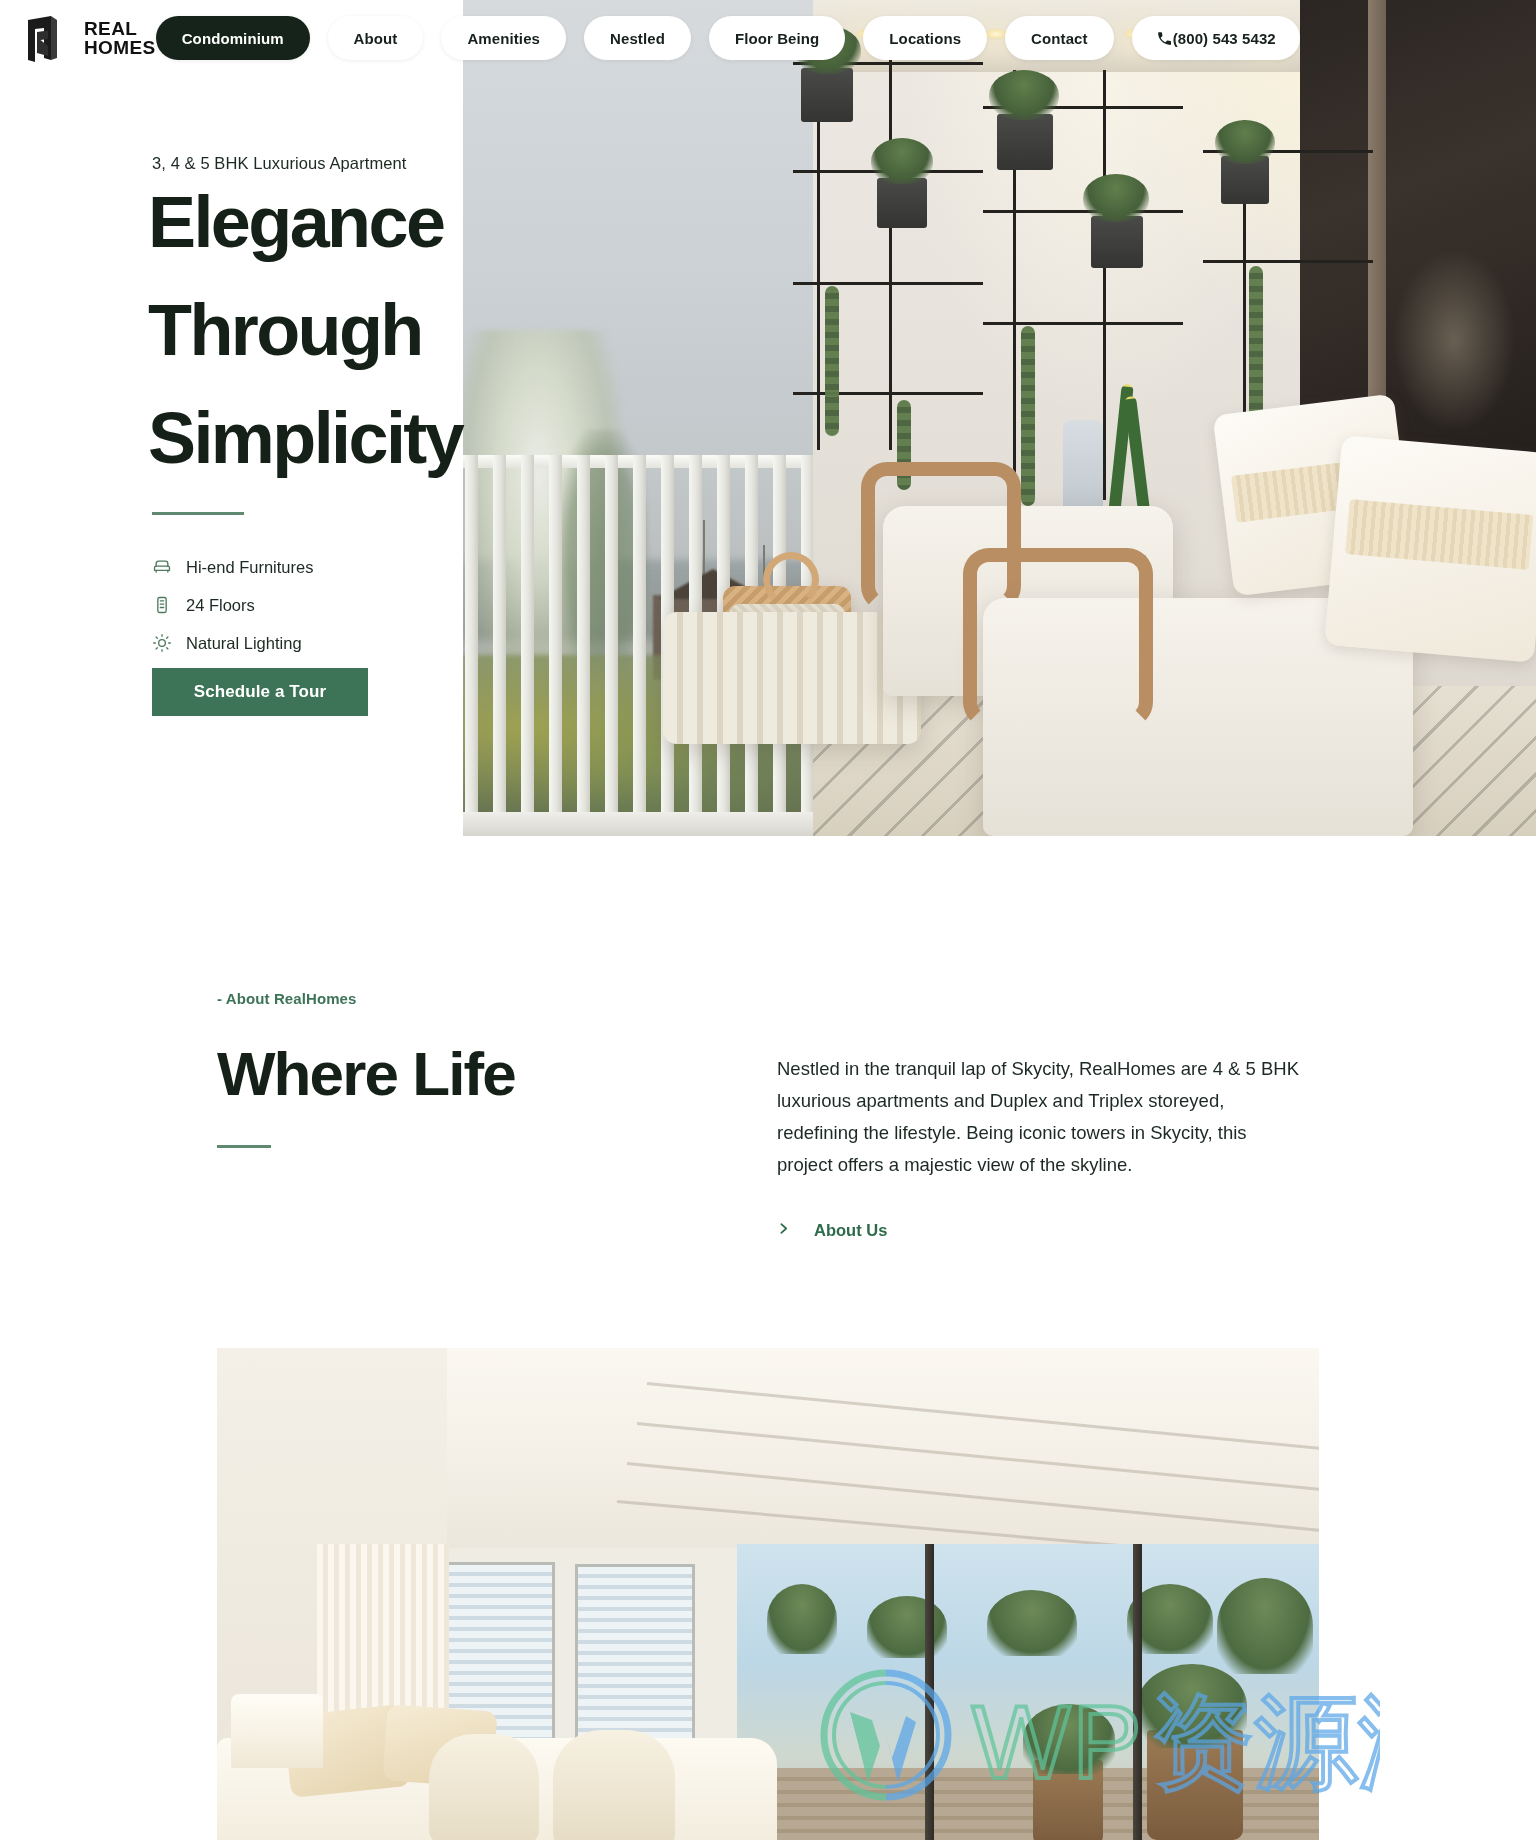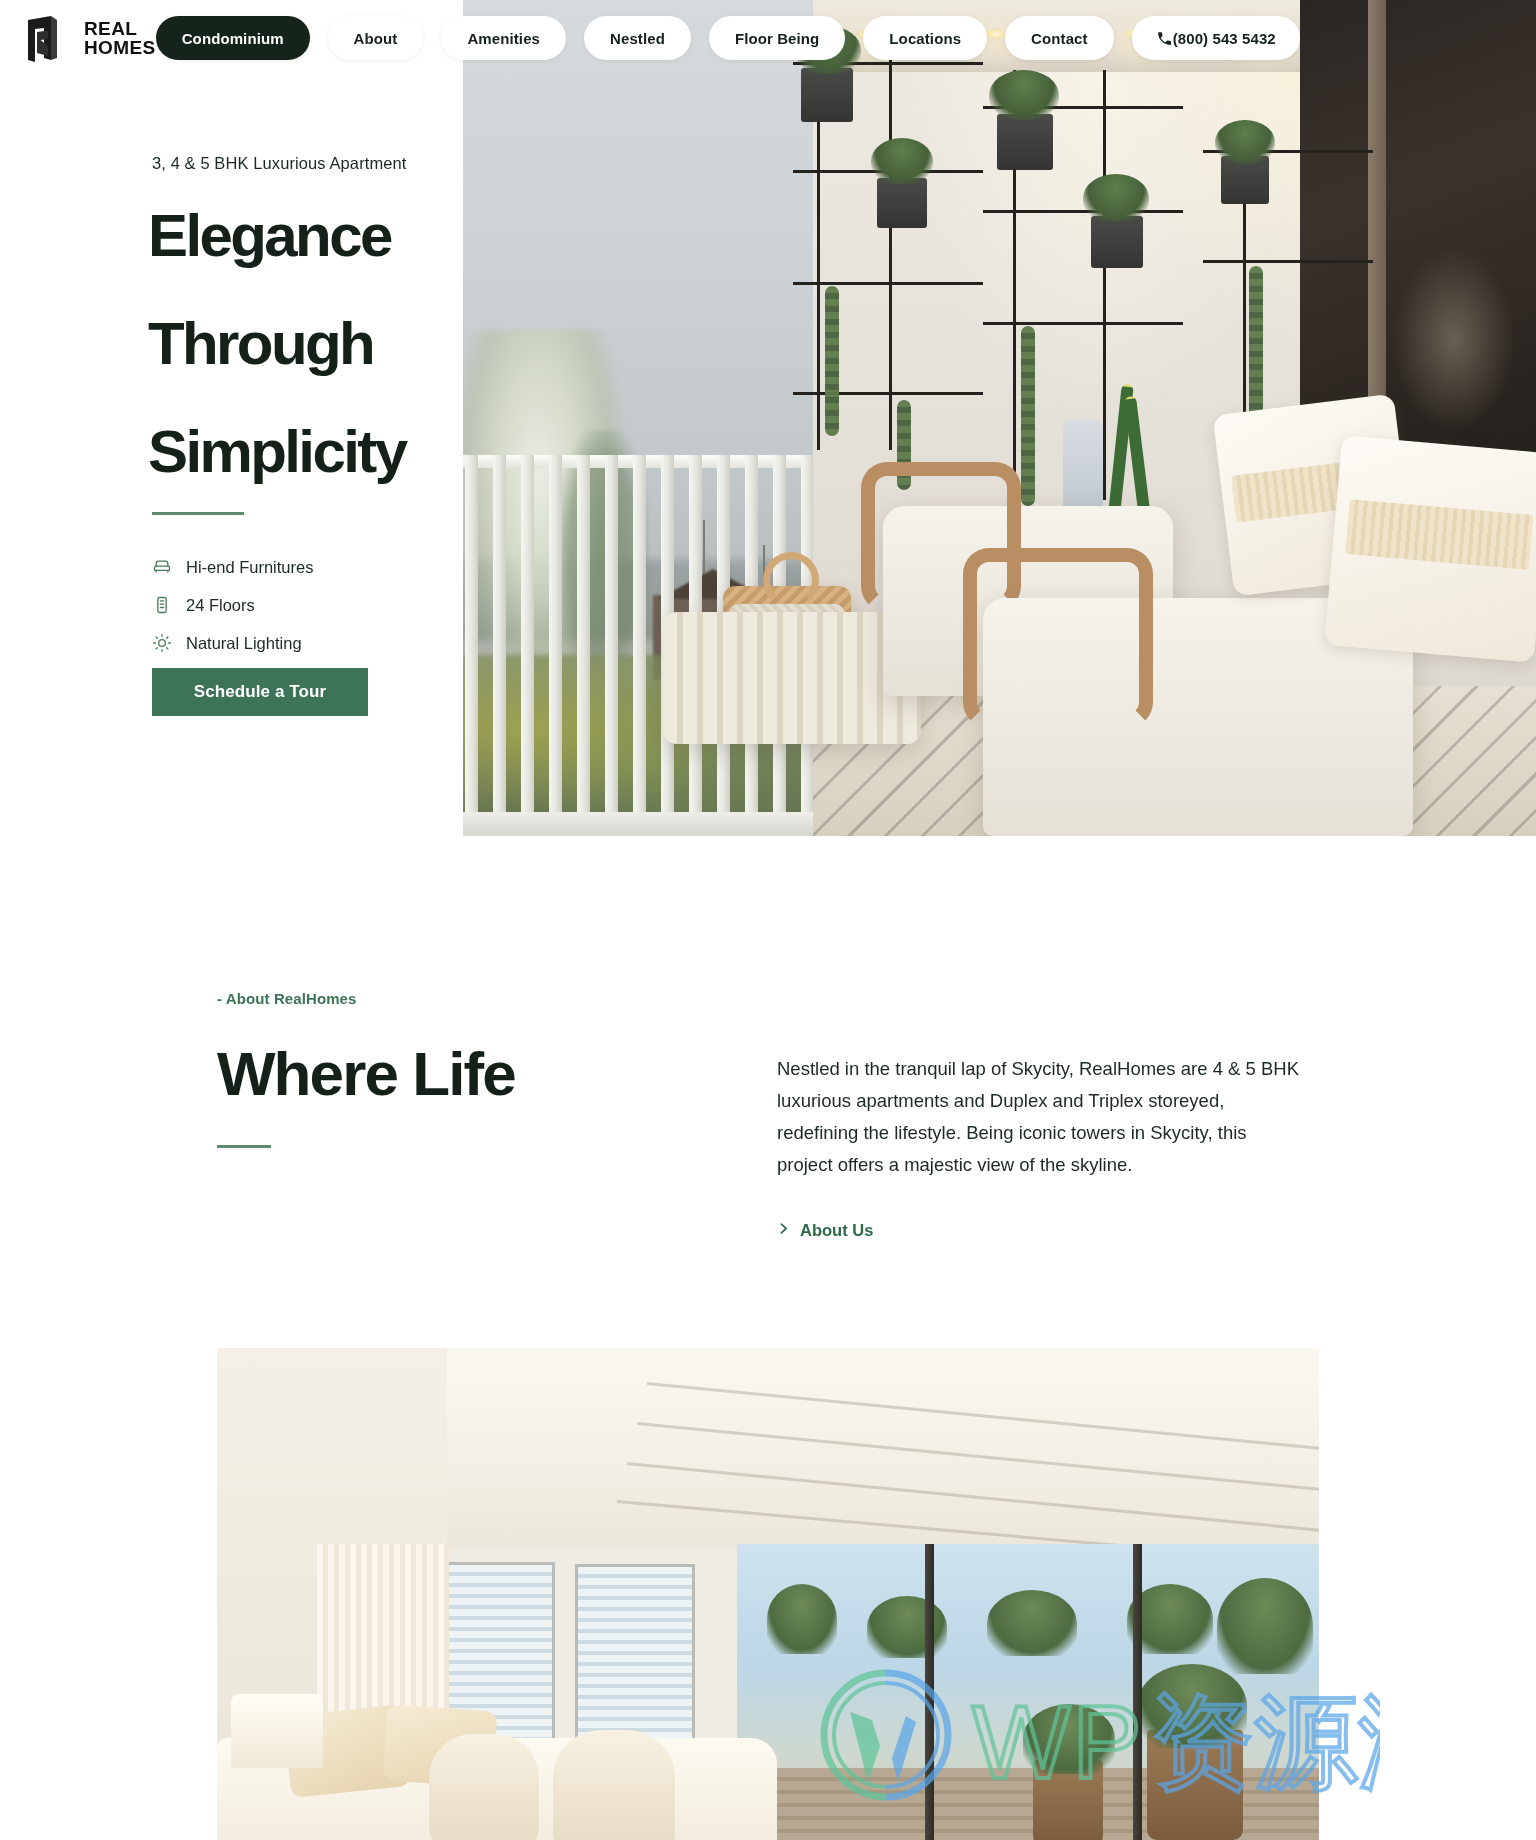--- a/index.html
+++ b/index.html
@@ -212,22 +212,22 @@
   .pill.phone { padding:0 24px; }
   .pill.phone svg { display:block; }
 
   
   .hero-copy { position:absolute; left:0; top:0; width:640px; z-index:30; }
   .eyebrow {
     position:absolute; left:152px; top:154px;
     font-size:16.5px; color:#1c2a22; letter-spacing:.1px;
   }
   .hero-title {
-    position:absolute; left:148px; top:182px;
-    font-size:60px; line-height:108px;
+    position:absolute; left:148px; top:168px;
+    font-size:72px; line-height:108px;
     font-weight:800; letter-spacing:-2.6px;
     color:#142018;
     font-family:"Liberation Sans", sans-serif;
   }
   .rule {
     position:absolute; width:92px; height:3px; background:#5f8a72;
   }
   .feature-list { position:absolute; left:152px; top:548px; }
   .feature {
     display:flex; align-items:center; gap:14px; height:38px;
@@ -255,21 +255,21 @@
   .about-left { width:560px; position:relative; }
   .about-title {
     font-size:62px; line-height:66px; font-weight:800;
     letter-spacing:-1.9px; color:#142018;
   }
   .about-right { width:542px; padding-top:12px; }
   .about-para {
     font-size:18.5px; line-height:32px; color:#1d2a23; width:530px;
   }
   .about-link {
-    display:inline-flex; align-items:center; gap:10px;
+    display:inline-flex; align-items:center; gap:24px;
     margin-top:40px; color:#2d6b4a; font-size:16.5px; font-weight:600;
     text-decoration:none; cursor:pointer;
   }
   .about-photo {
     margin:108px auto 0; width:1102px; height:540px;
     overflow:hidden; position:relative; background:#efece4;
   }
   
   .bd-ceiling {
     position:absolute; left:0; top:0; width:1102px; height:200px;

